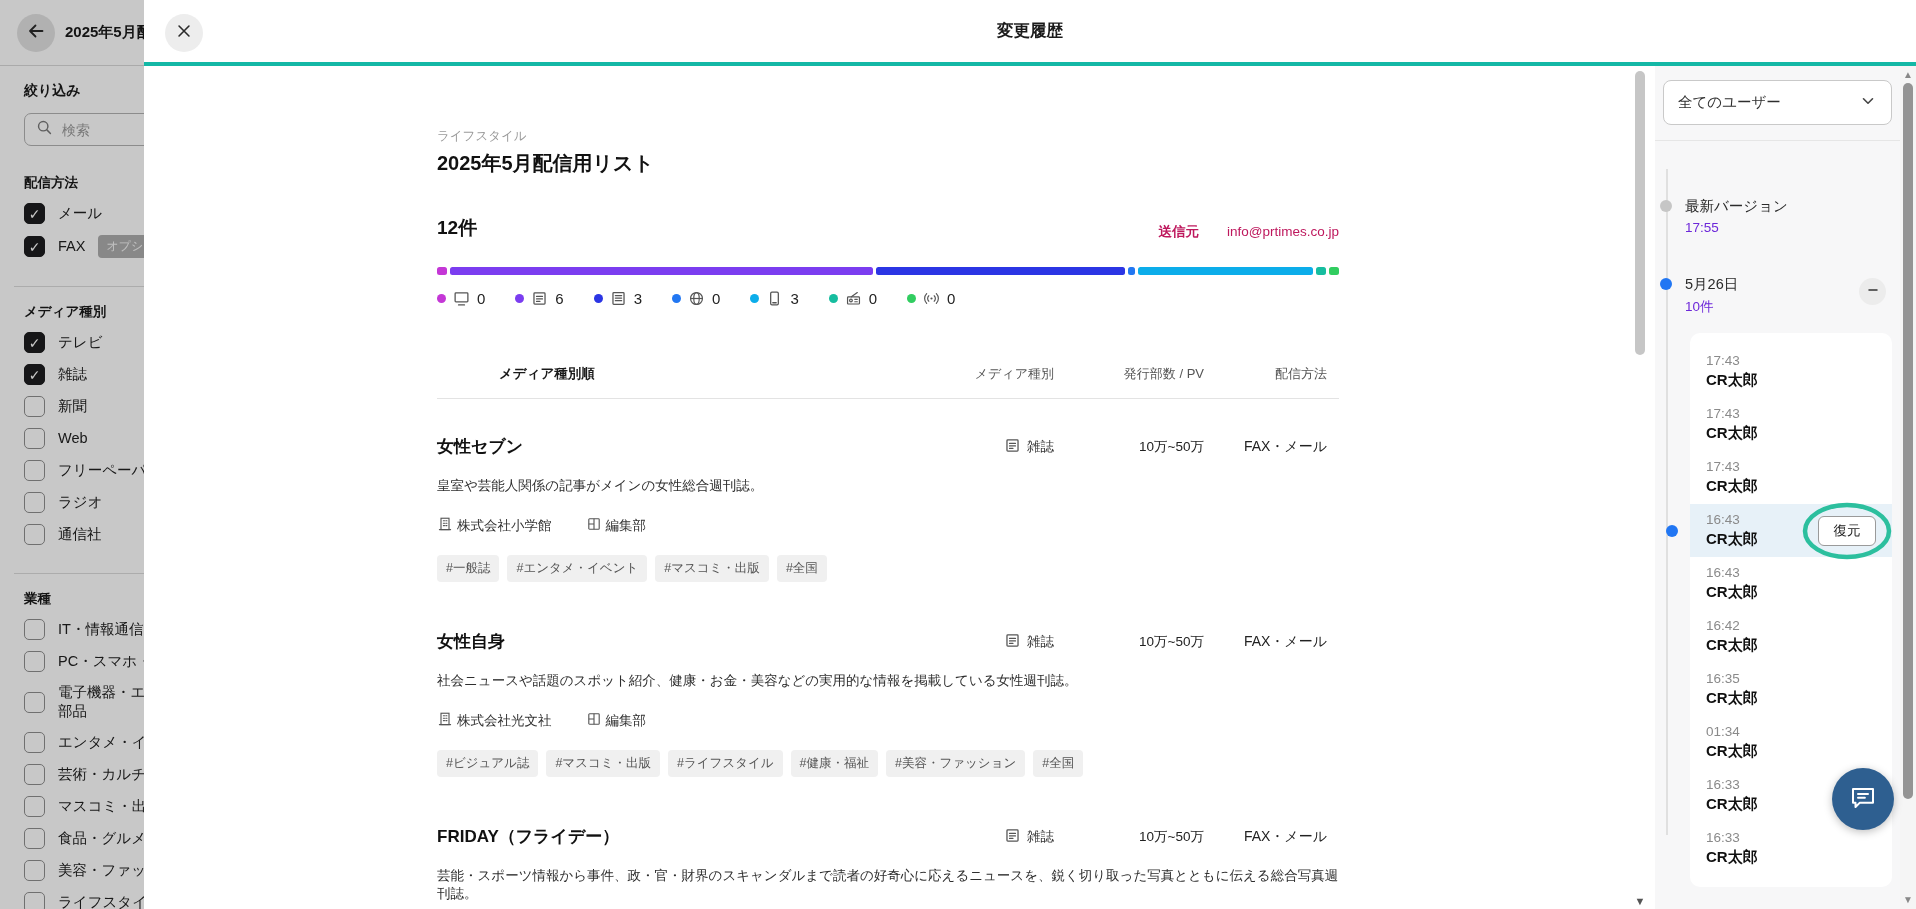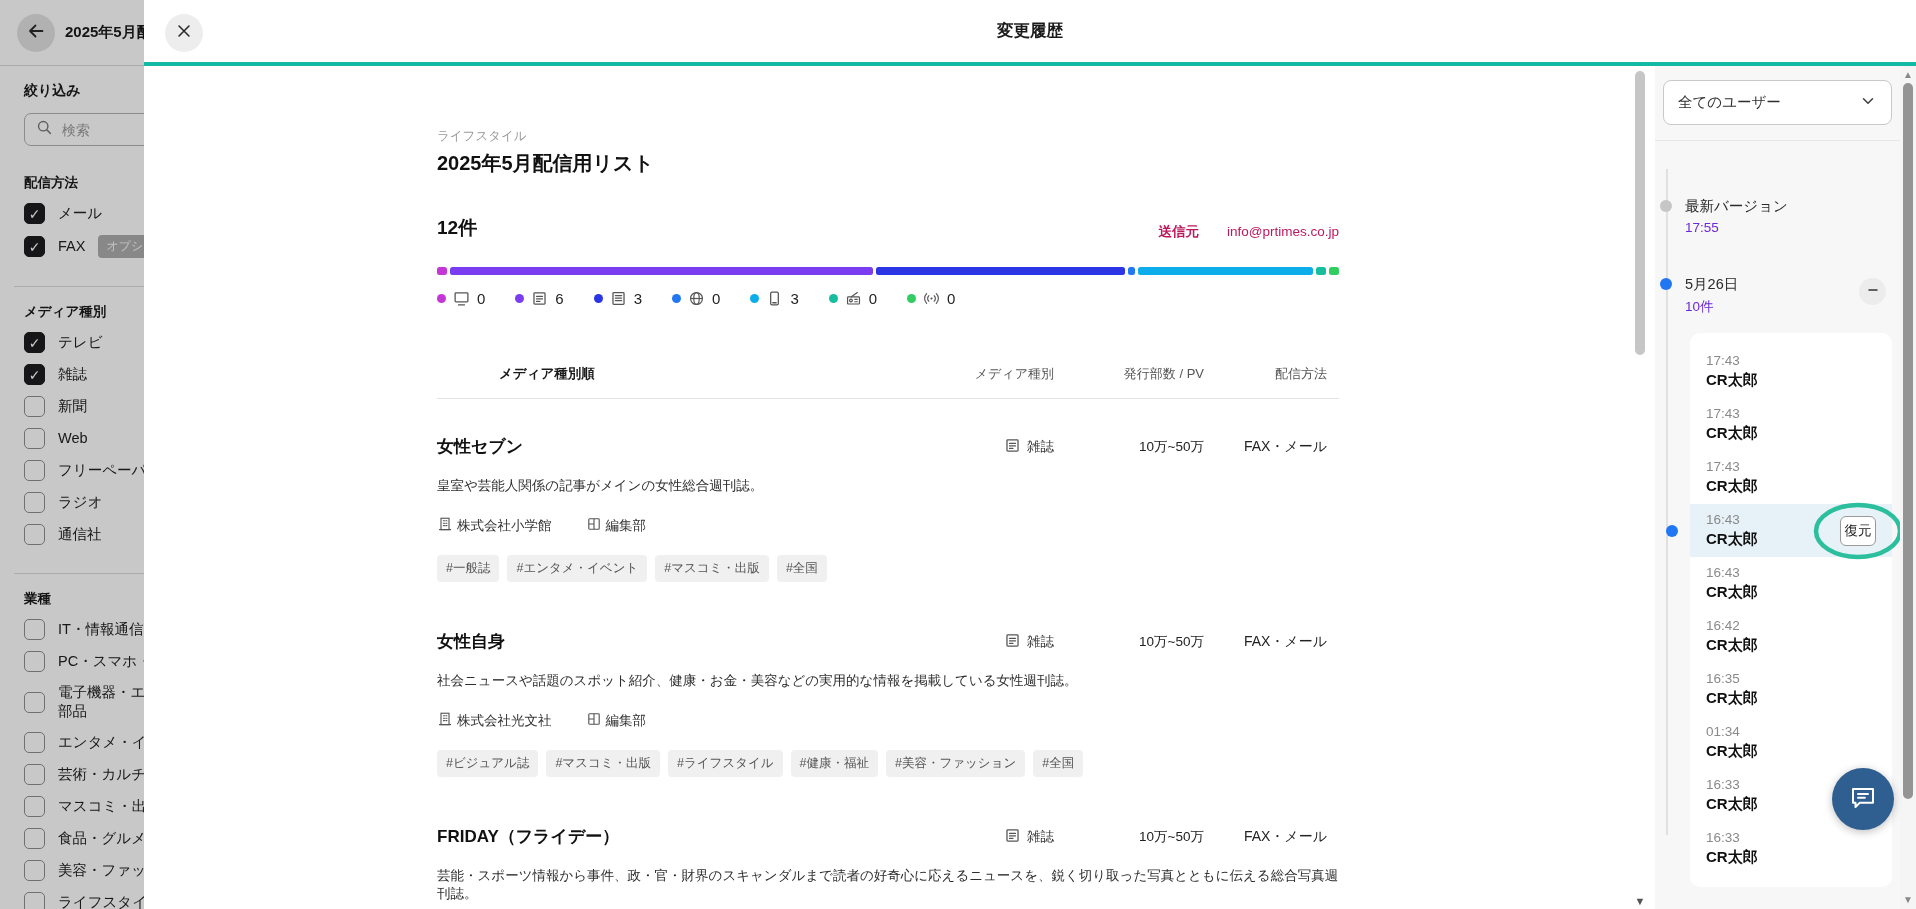--- a/index.html
+++ b/index.html
@@ -90,21 +90,21 @@
   .tl-sub { font-size:13.5px; color:#6d28d9; margin-top:4px; }
   .date-group { margin-top:21px; }
   .minus-btn { position:absolute; right:14px; top:3px; width:27px; height:27px; border-radius:50%; background:#ececec; display:flex; align-items:center; justify-content:center; cursor:pointer; }
   .entries-card { margin:17px 8px 0 35px; background:#fff; border-radius:10px; padding:12px 0; position:relative; }
   .entry { position:relative; padding:8px 14px 8px 16px; cursor:pointer; }
   .entry-time { font-size:13.5px; color:#8a8a8a; }
   .entry-user { font-size:15px; font-weight:bold; color:#101010; margin-top:3px; }
   .entry.hl { background:#e7f1f8; }
   .e-dot { display:none; position:absolute; left:-24px; top:50%; margin-top:-6px; width:12px; height:12px; border-radius:50%; background:#2176f3; }
   .entry.hl .e-dot { display:block; }
-  .restore-wrap { position:absolute; right:16px; top:50%; transform:translateY(-50%); width:36px; height:30px; }
+  .restore-wrap { position:absolute; right:16px; top:50%; transform:translateY(-50%); width:58px; height:30px; }
   .restore-btn { position:absolute; inset:0; background:#fff; border:1px solid #9a9a9a; border-radius:6px; font-size:13.5px; color:#222; font-family:inherit; cursor:pointer; z-index:1; }
   .restore-ellipse { position:absolute; left:50%; top:50%; transform:translate(-50%,-50%); pointer-events:none; z-index:2; }
 
   .fab { position:absolute; left:1832px; top:768px; width:62px; height:62px; border-radius:50%; background:#2e5f90; z-index:30; display:flex; align-items:center; justify-content:center; box-shadow:0 2px 8px rgba(0,0,0,0.25); cursor:pointer; }
 
   .panel-scrollbar { position:absolute; right:0; top:66px; bottom:0; width:16px; background:#f5f5f5; z-index:15; }
   .psb-up { position:absolute; top:4px; left:0; width:16px; text-align:center; color:#888; font-size:10px; line-height:10px; }
   .psb-thumb { position:absolute; left:3px; top:17px; width:10px; height:716px; background:#949494; border-radius:6px; }
   .psb-down { position:absolute; bottom:4px; left:0; width:16px; text-align:center; color:#888; font-size:10px; line-height:10px; }
 </style>

